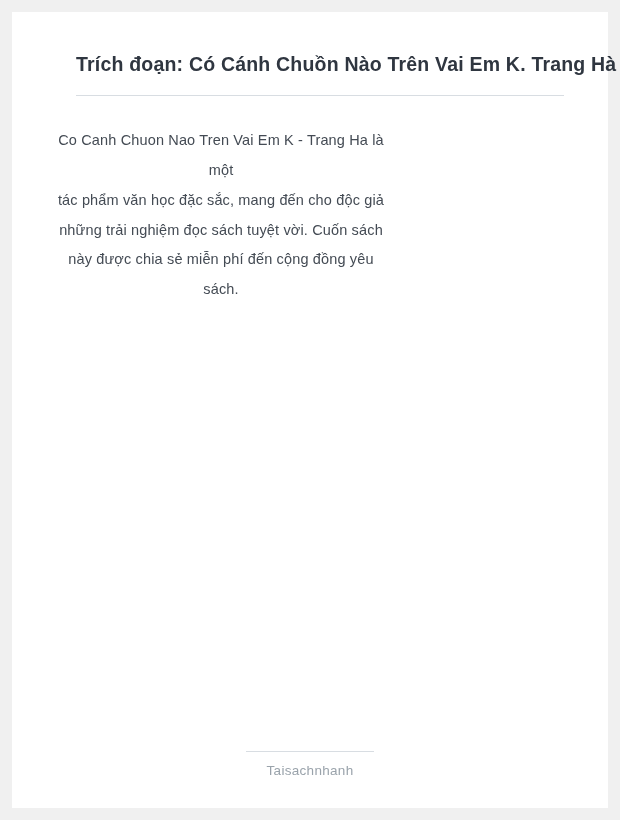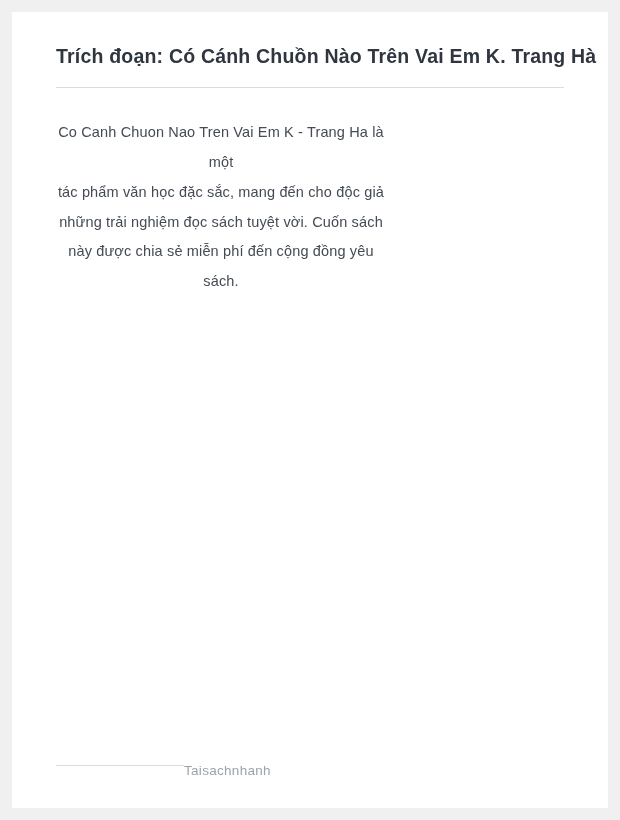--- a/index.html
+++ b/index.html
@@ -18,21 +18,22 @@
     left: 12px;
     top: 12px;
     width: 596px;
     height: 796px;
     background: #ffffff;
     box-sizing: border-box;
     display: flex;
     flex-direction: column;
   }
   .doc-header {
-    padding: 32px 44px 0 44px;
+    padding: 40px 44px 0 44px;
+    margin-left: 20px;
   }
   .doc-title {
     font-size: 19.5px;
     font-weight: bold;
     color: #2f3640;
     letter-spacing: 0.2px;
     text-align: center;
     line-height: 1.3;
     white-space: nowrap;
   }
@@ -52,21 +53,21 @@
     color: #444b54;
     line-height: 2.05;
     letter-spacing: 0.15px;
     max-width: 330px;
     white-space: pre-wrap;
     word-break: break-word;
   }
   .doc-footer {
     padding: 0 44px 30px 44px;
     display: flex;
-    flex-direction: row;
+    flex-direction: column;
     align-items: center;
   }
   .footer-rule {
     width: 128px;
     height: 1px;
     background: #d8dde2;
     margin-bottom: 11px;
   }
   .footer-text {
     font-size: 13.5px;

